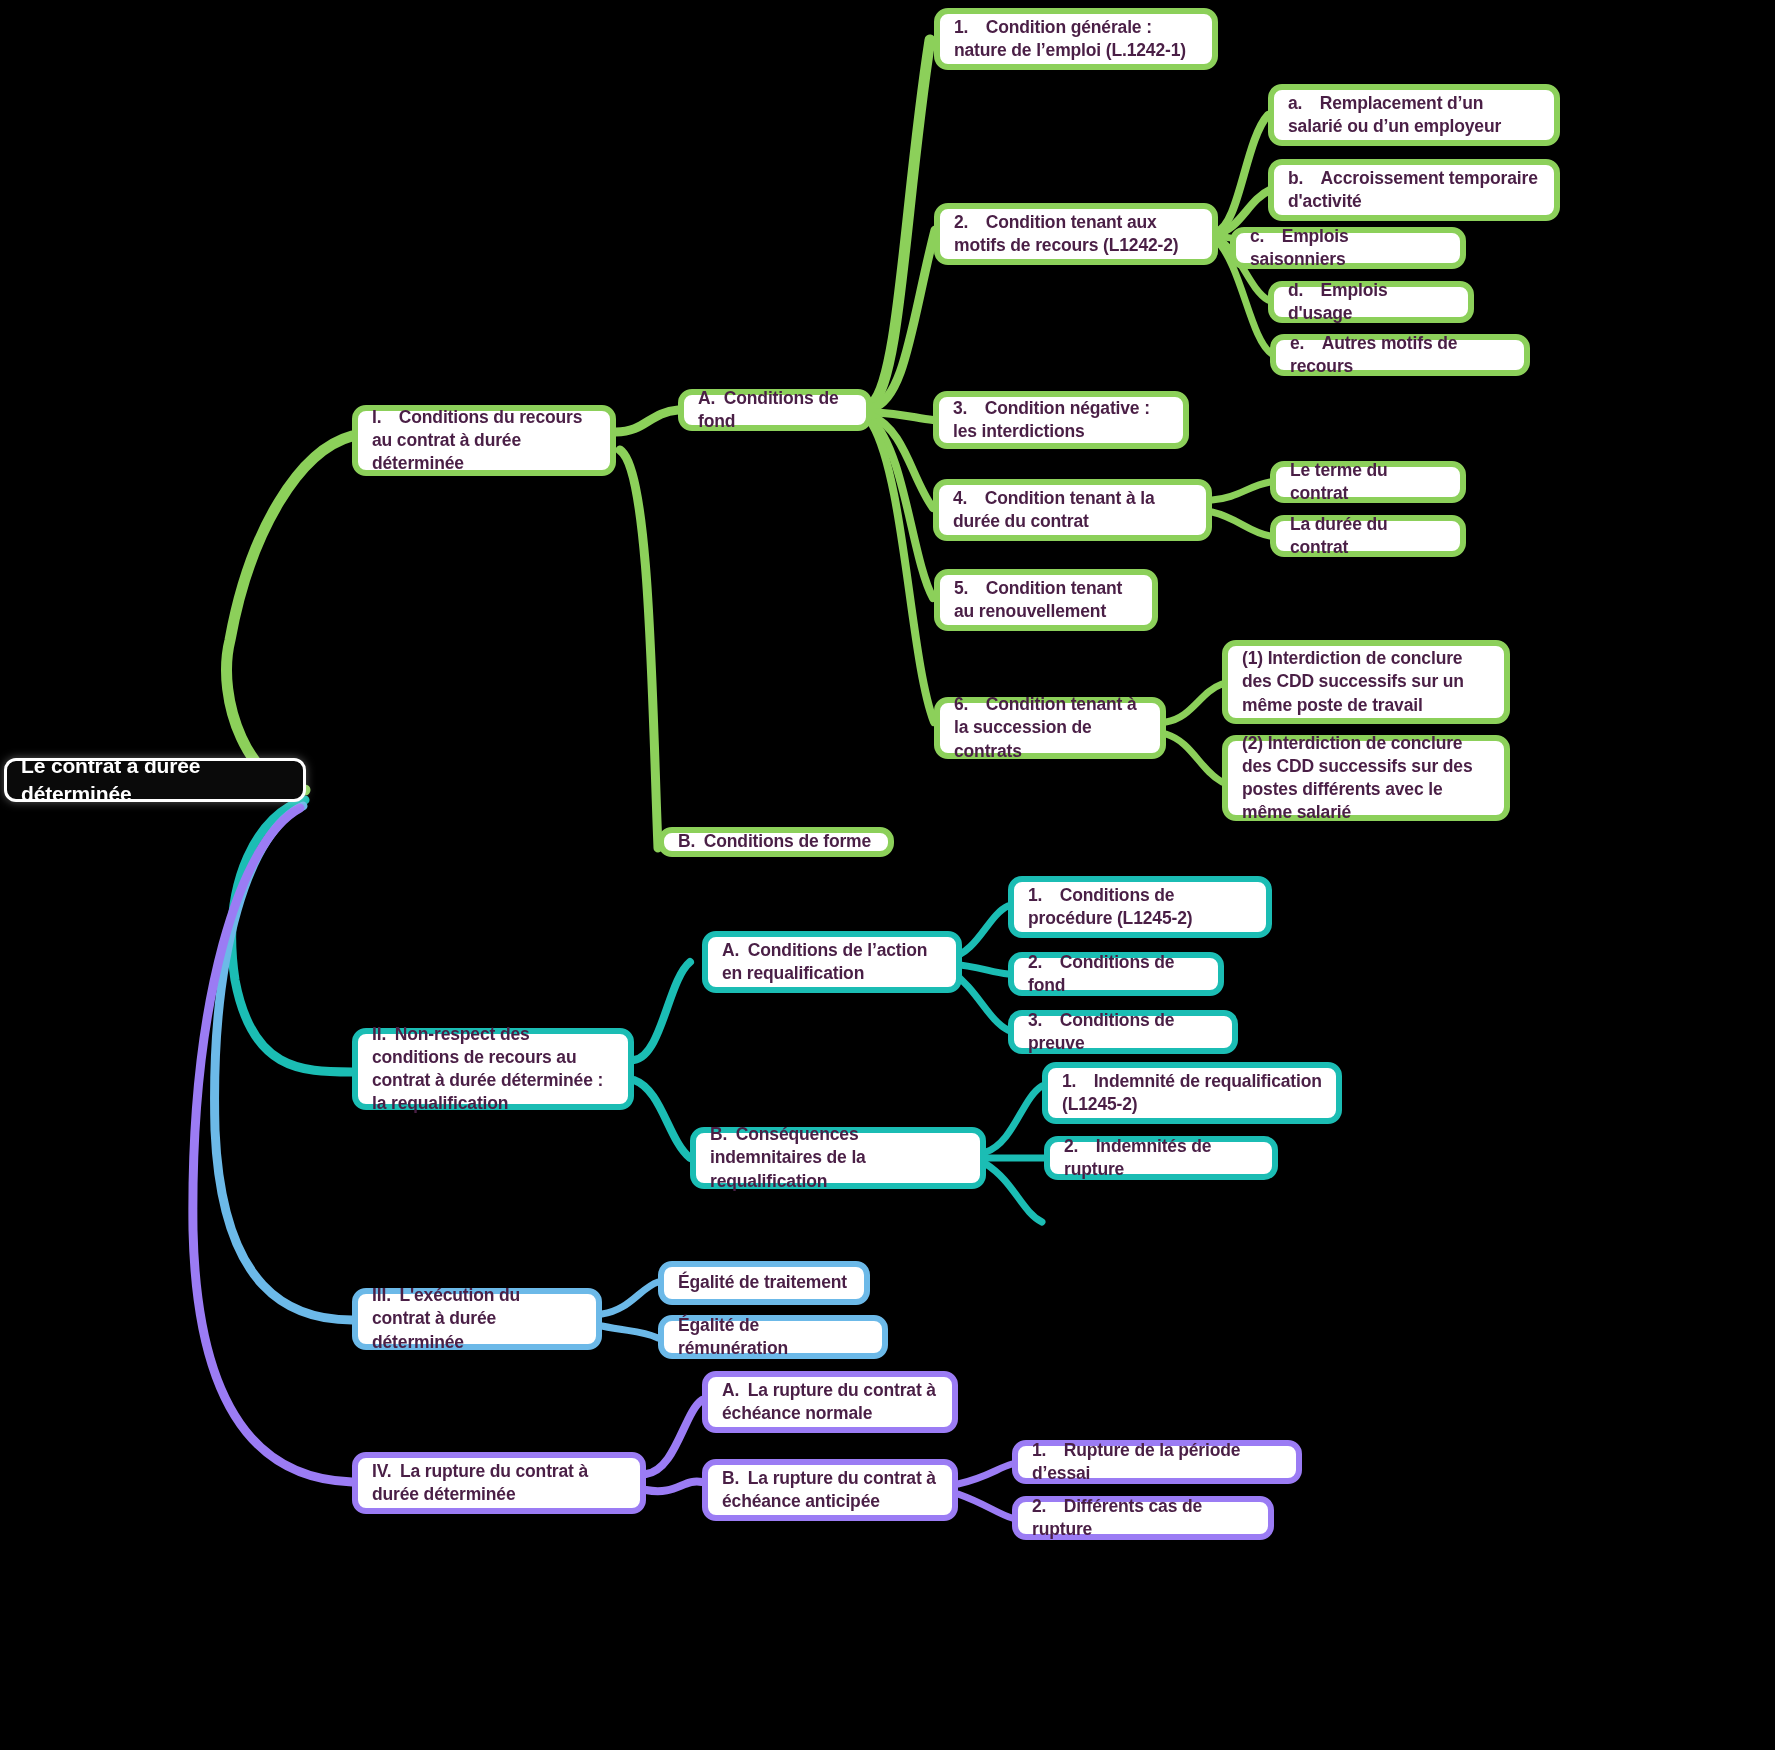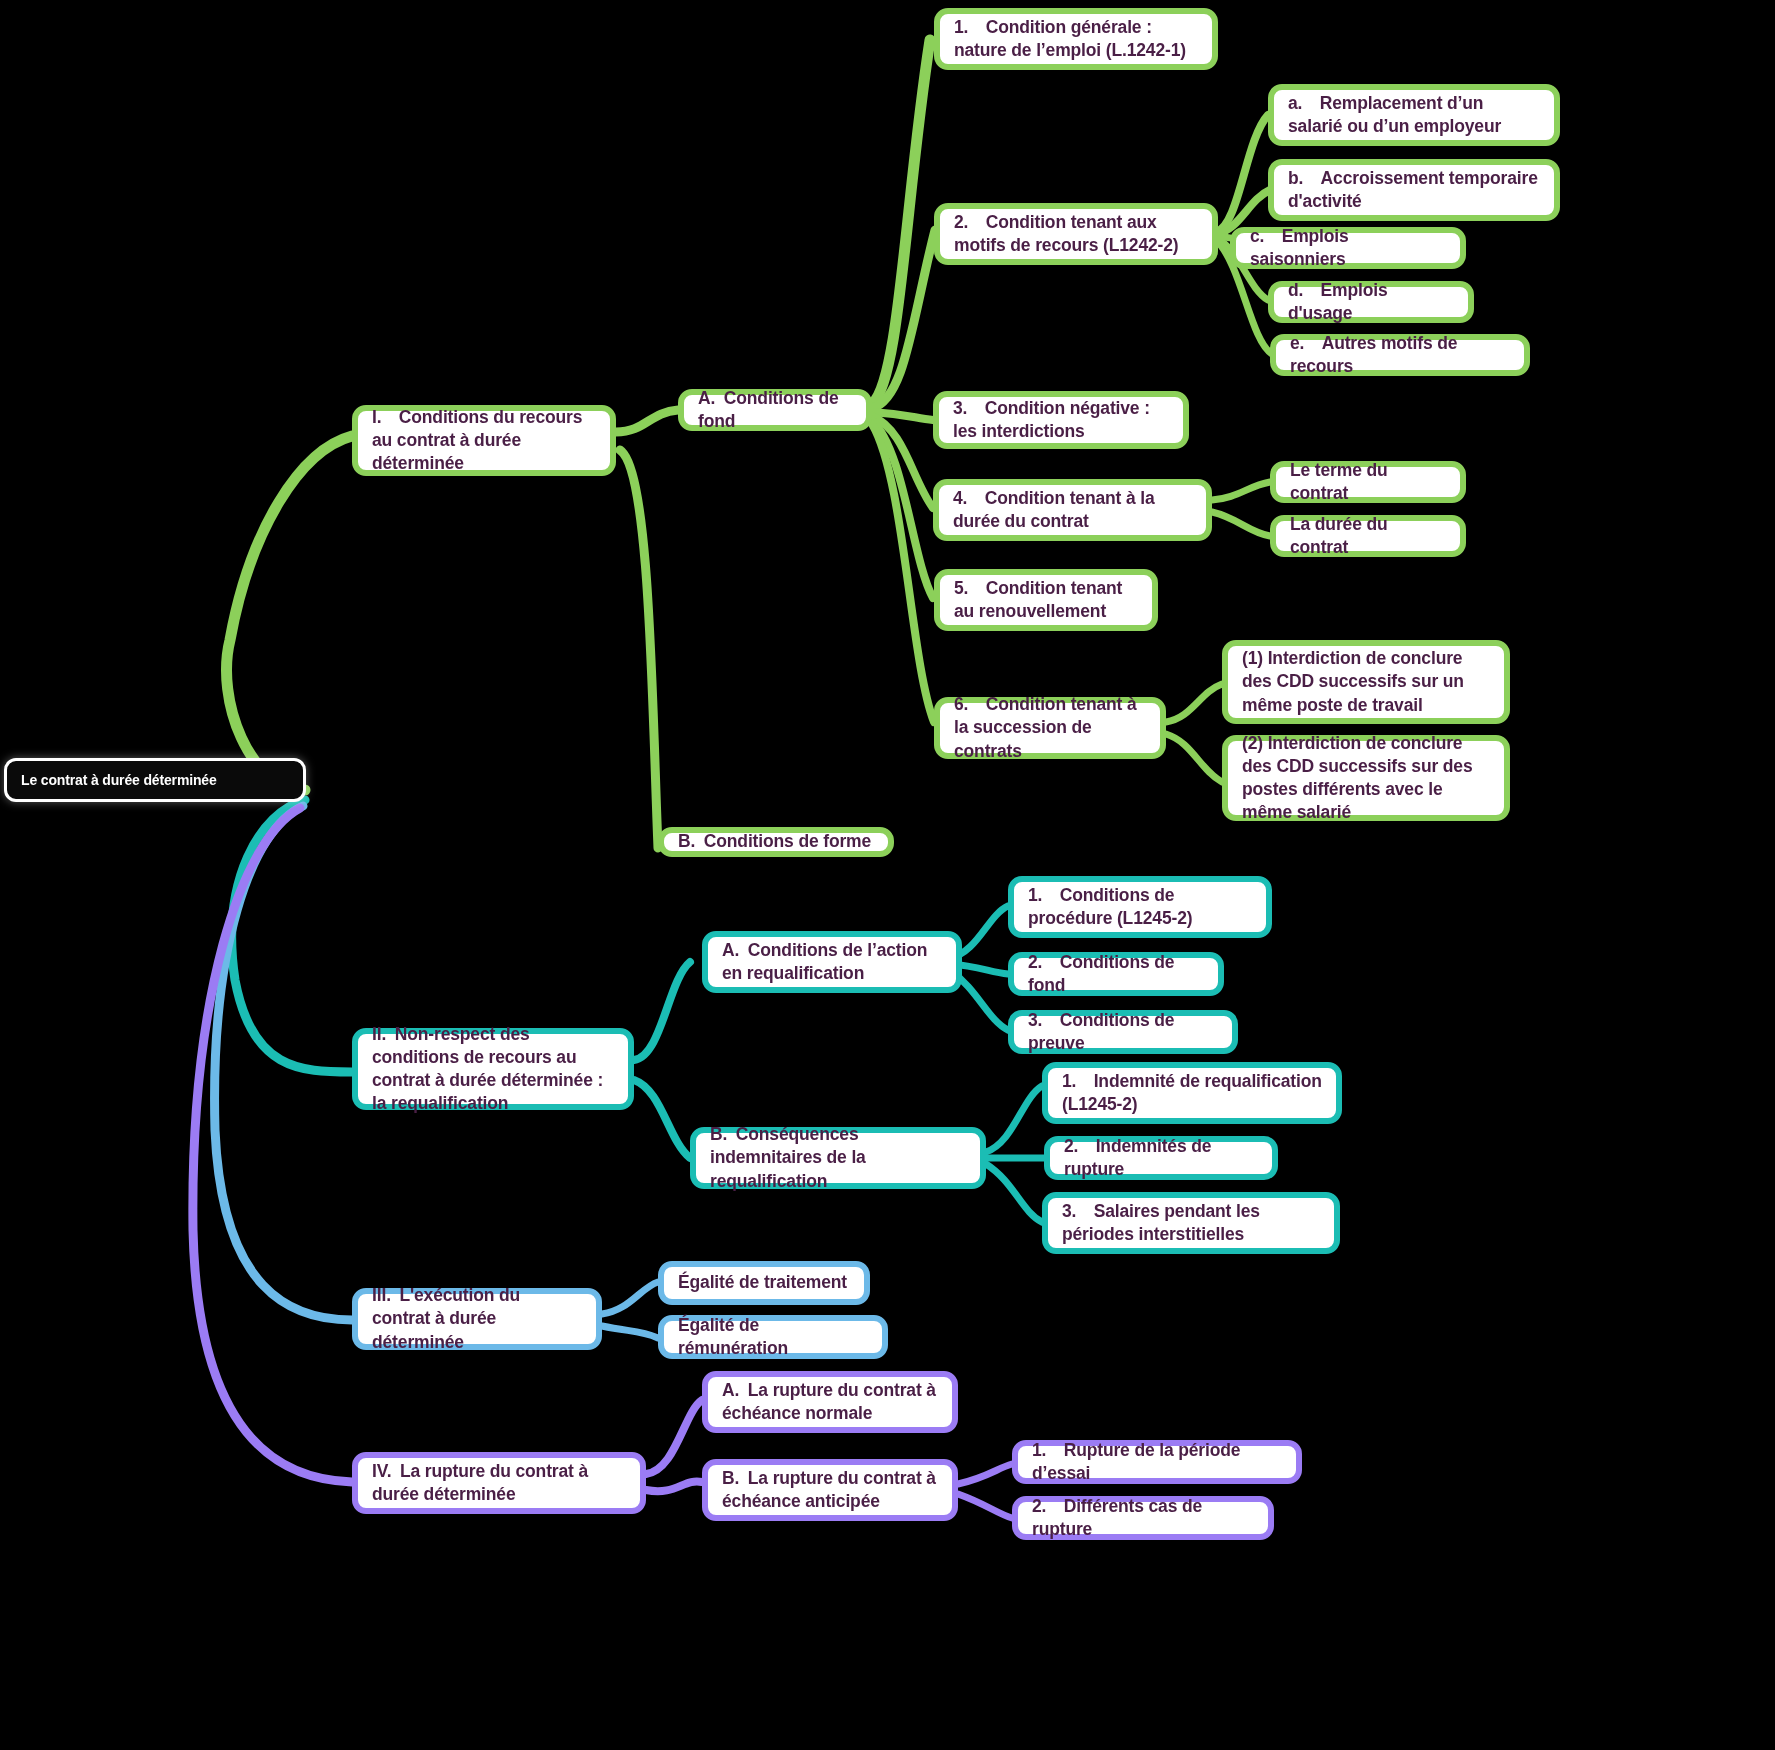--- a/index.html
+++ b/index.html
@@ -37,21 +37,21 @@
     padding: 3px 14px;
     white-space: pre-line;
     letter-spacing: -0.15px;
   }
   .node.root {
     background: #0a0a0a;
     color: #ffffff;
     border-color: #ffffff;
     border-width: 3px;
     border-radius: 12px;
-    font-size: 14px;
+    font-size: 21px;
     box-shadow: 0 0 10px rgba(255,255,255,0.35);
   }
   .green  { border-color: #8cd05a; border-width: 6px; }
   .teal   { border-color: #1bbdb4; border-width: 6px; }
   .blue   { border-color: #6cb9e8; border-width: 6px; }
   .purple { border-color: #9b7cf4; border-width: 6px; }
 </style>
 </head>
 <body>
 
@@ -160,21 +160,20 @@
   <div class="node teal" style="left:1008px; top:952px; width:216px; height:44px;">2. Conditions de fond</div>
 
   <div class="node teal" style="left:1008px; top:1010px; width:230px; height:44px;">3. Conditions de preuve</div>
 
   <div class="node teal" style="left:690px; top:1127px; width:296px; height:62px;">B. Conséquences indemnitaires de la requalification</div>
 
   <div class="node teal" style="left:1042px; top:1062px; width:300px; height:62px;">1. Indemnité de requalification (L1245-2)</div>
 
   <div class="node teal" style="left:1044px; top:1136px; width:234px; height:44px;">2. Indemnités de rupture</div>
 
-  <div class="node teal" style="left:1042px; top:1192px; width:298px; height:62px;">3. Salaires pendant les périodes interstitielles</div>
 
   <div class="node blue" style="left:352px; top:1288px; width:250px; height:62px;">III. L'exécution du contrat à durée déterminée</div>
 
   <div class="node blue" style="left:658px; top:1261px; width:212px; height:44px;">Égalité de traitement</div>
 
   <div class="node blue" style="left:658px; top:1315px; width:230px; height:44px;">Égalité de rémunération</div>
 
   <div class="node purple" style="left:352px; top:1452px; width:294px; height:62px;">IV. La rupture du contrat à durée déterminée</div>
 
   <div class="node purple" style="left:702px; top:1371px; width:256px; height:62px;">A. La rupture du contrat à échéance normale</div>

